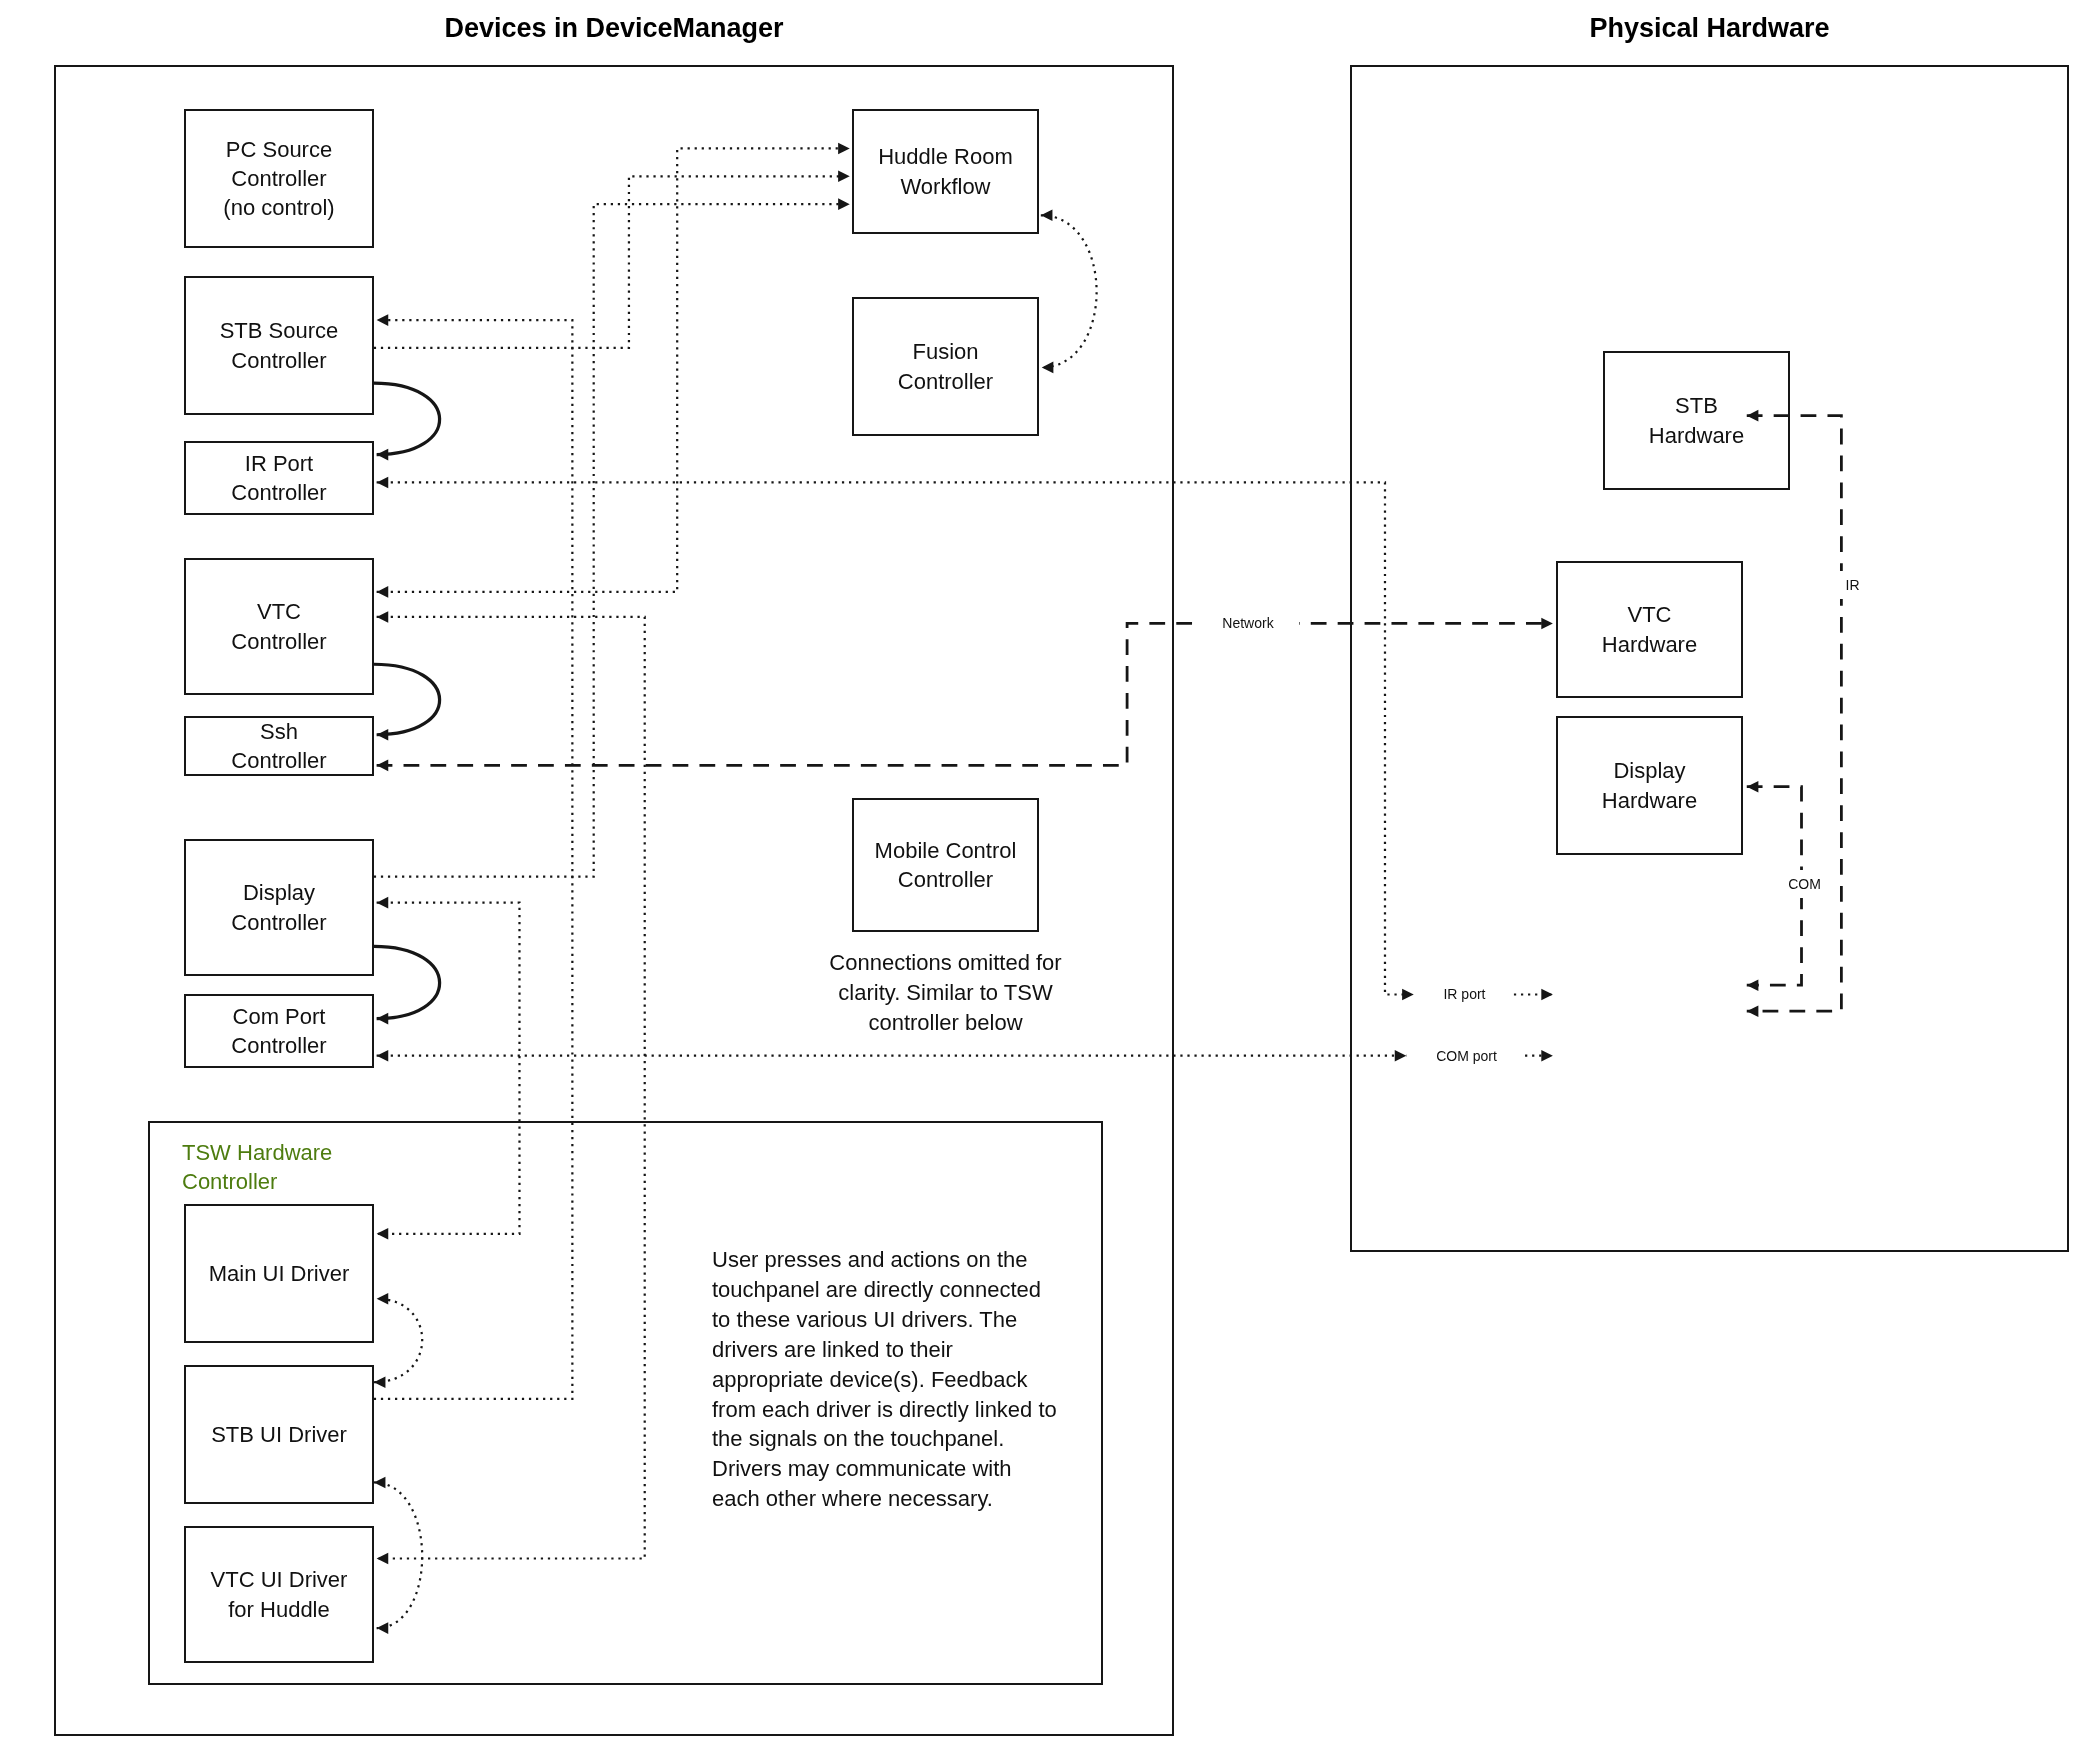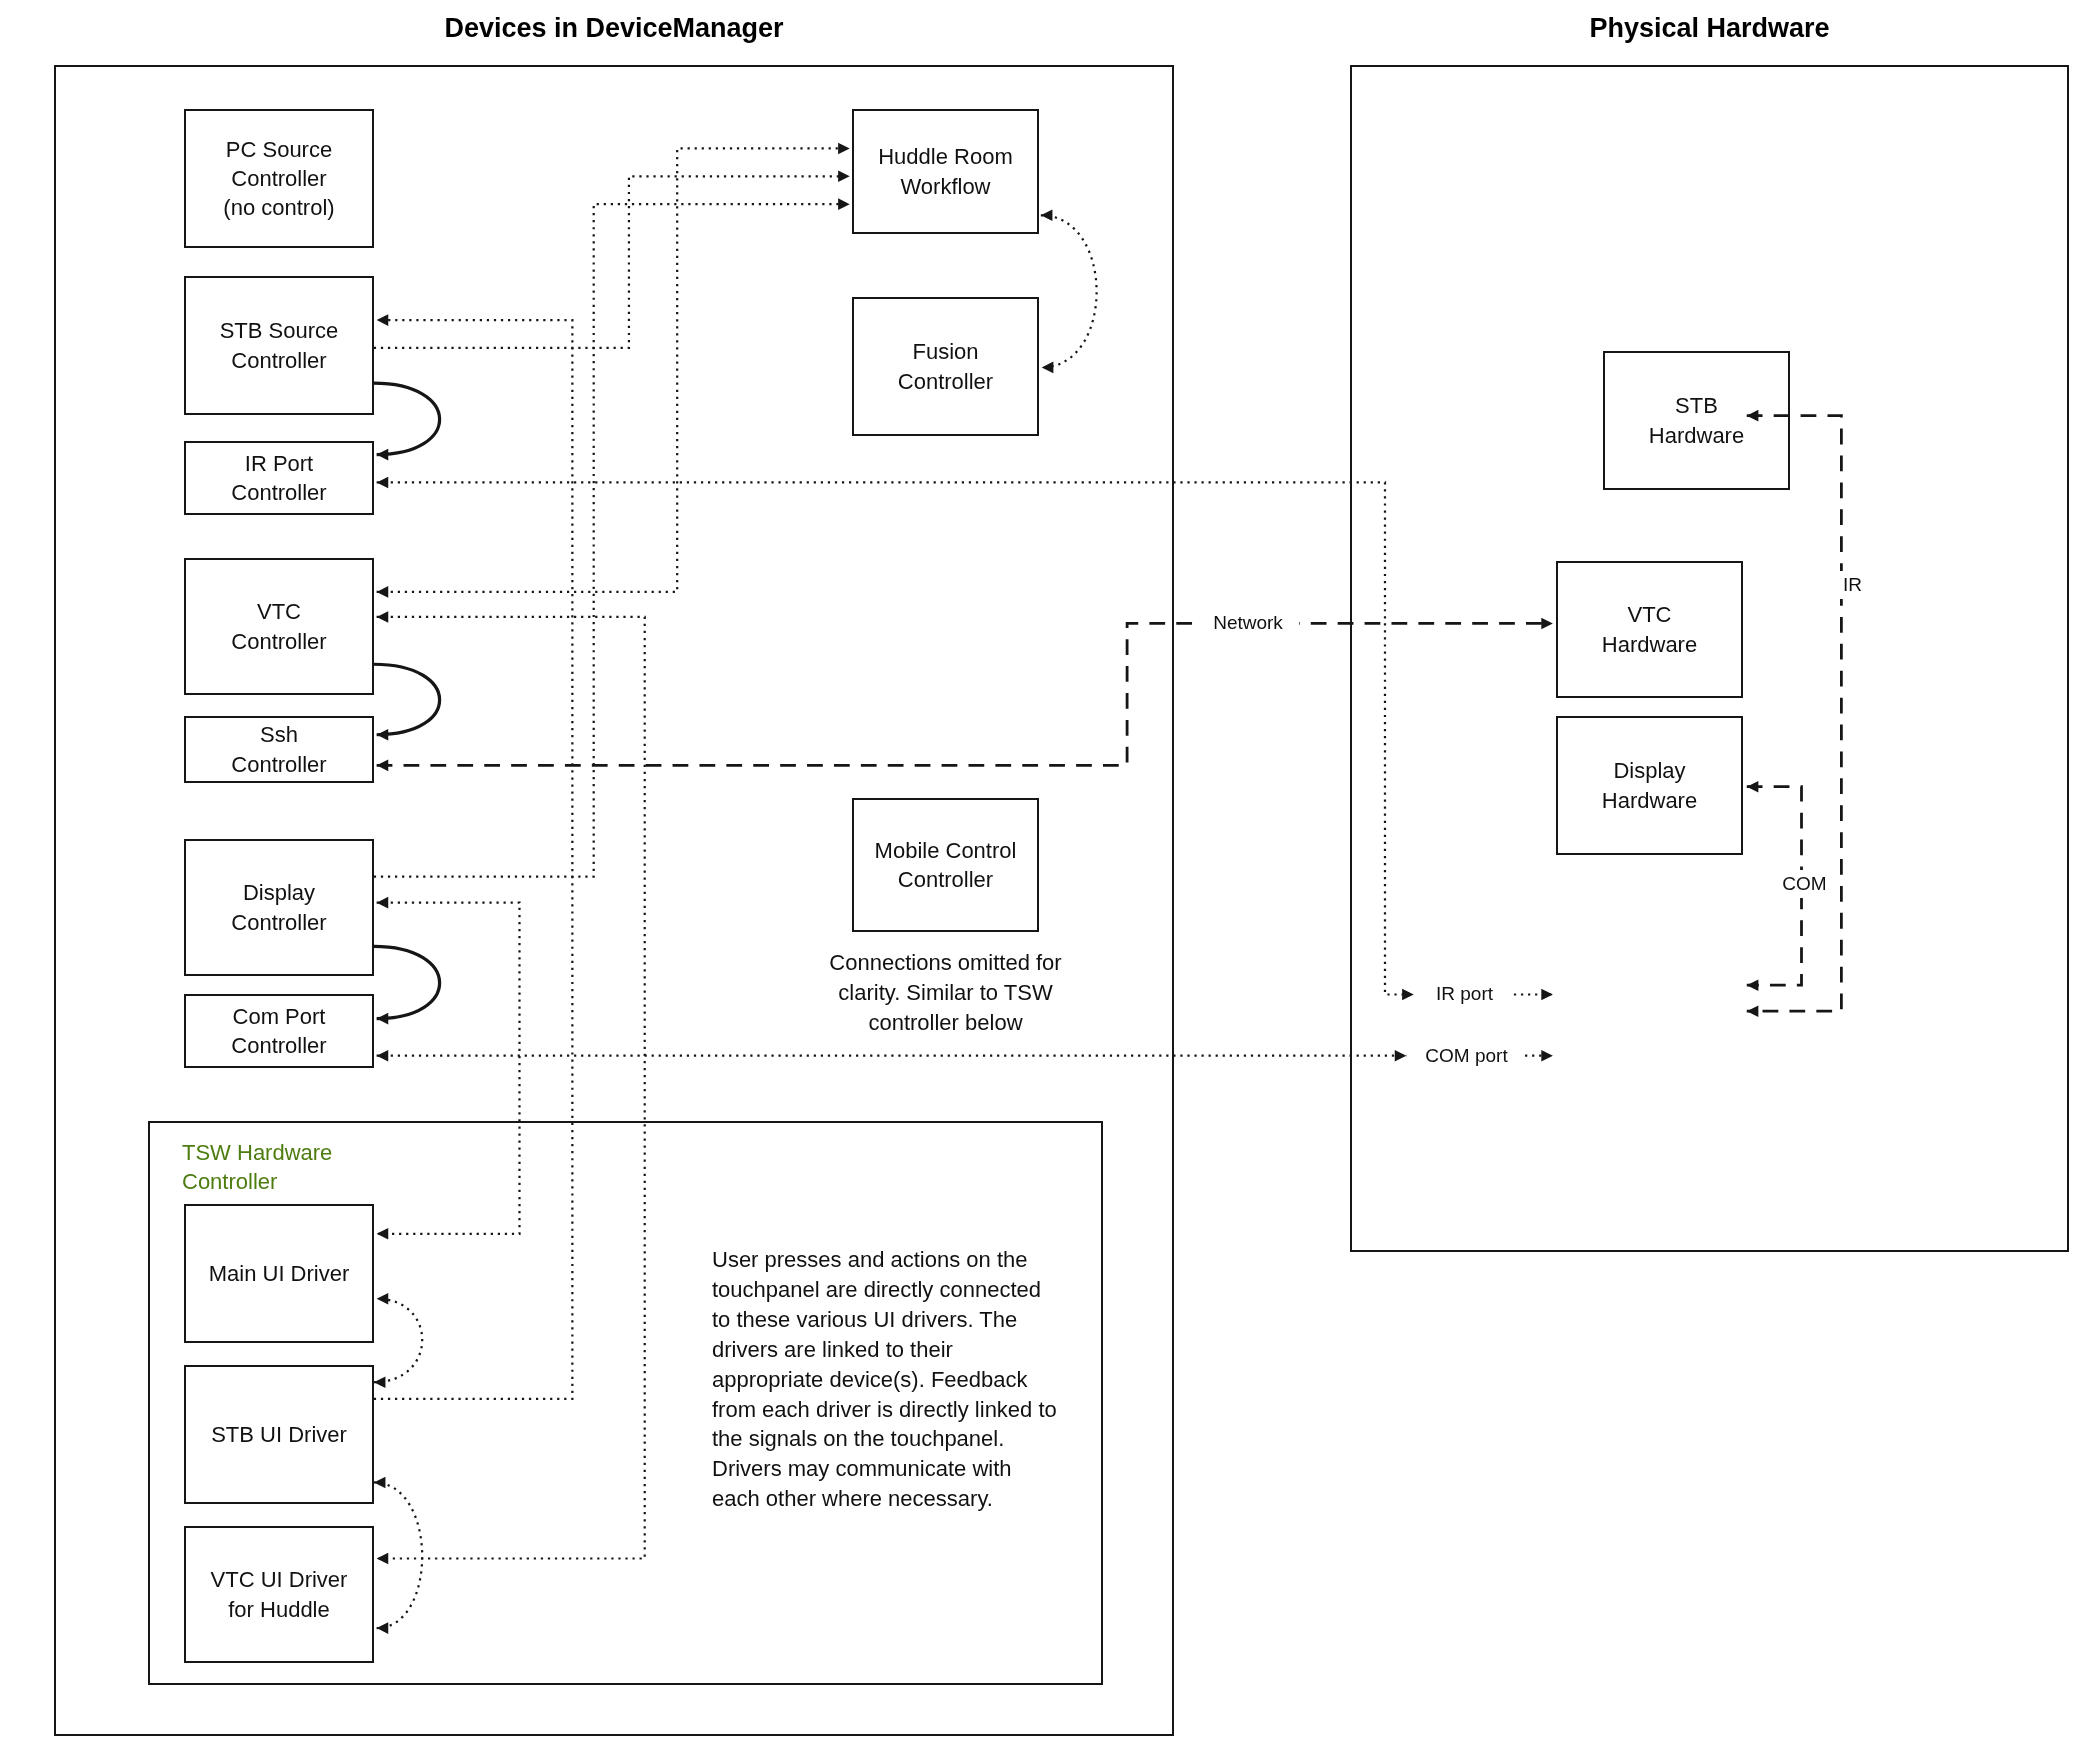--- a/index.html
+++ b/index.html
@@ -27,21 +27,21 @@
   .note.center{text-align:center;white-space:pre-line;}
   .corner-label{
     position:absolute;font-size:22px;line-height:1.3;color:#4d7c0f;
     white-space:pre-line;z-index:1;
   }
   .edges{position:absolute;left:0;top:0;z-index:2;pointer-events:none;}
   .s{fill:none;stroke:#161616;stroke-width:3.5;}
   .d{fill:none;stroke:#161616;stroke-width:2.4;stroke-dasharray:2.4 5.2;}
   .h{fill:none;stroke:#161616;stroke-width:3;stroke-dasharray:17 12;}
   .llabel{
-    position:absolute;background:#fff;font-size:19px;color:#111;z-index:3;
+    position:absolute;background:#fff;font-size:14px;color:#111;z-index:3;
     display:flex;align-items:center;justify-content:center;padding:1.9px 2.8px;box-sizing:border-box;
   }
 </style>
 </head>
 <body>
 
 <div class="stage">
 
   <div class="sec-title" style="left:54px;top:13px;width:1120px;">Devices in DeviceManager</div>
   <div class="sec-title" style="left:1350px;top:13px;width:719px;">Physical Hardware</div>
@@ -62,21 +62,21 @@
 Controller</span>
   </div>
   <div class="node" style="left:184px;top:441px;width:190px;height:74px;">
     <span class="nl">IR Port
 Controller</span>
   </div>
   <div class="node" style="left:184px;top:558px;width:190px;height:137px;">
     <span class="nl">VTC
 Controller</span>
   </div>
-  <div class="node" style="left:184px;top:716px;width:190px;height:67px;">
+  <div class="node" style="left:184px;top:716px;width:190px;height:60px;">
     <span class="nl">Ssh
 Controller</span>
   </div>
   <div class="node" style="left:184px;top:839px;width:190px;height:137px;">
     <span class="nl">Display
 Controller</span>
   </div>
   <div class="node" style="left:184px;top:994px;width:190px;height:74px;">
     <span class="nl">Com Port
 Controller</span>

